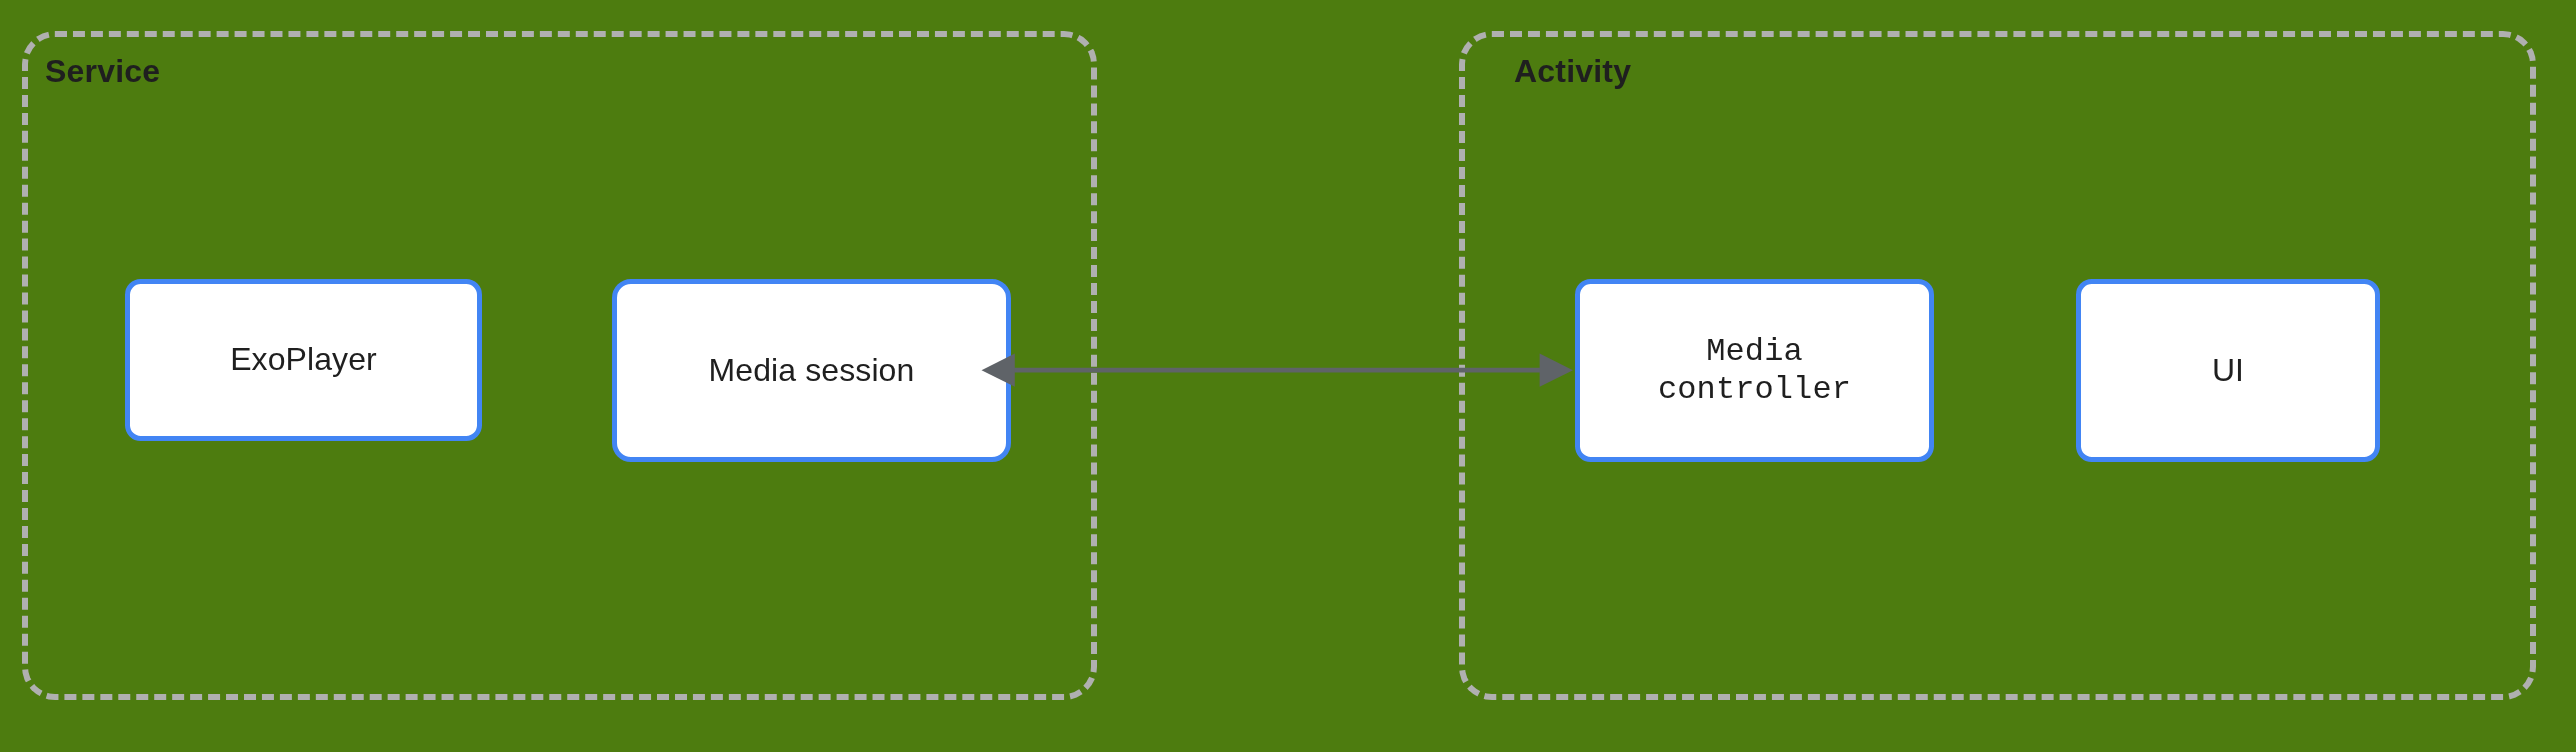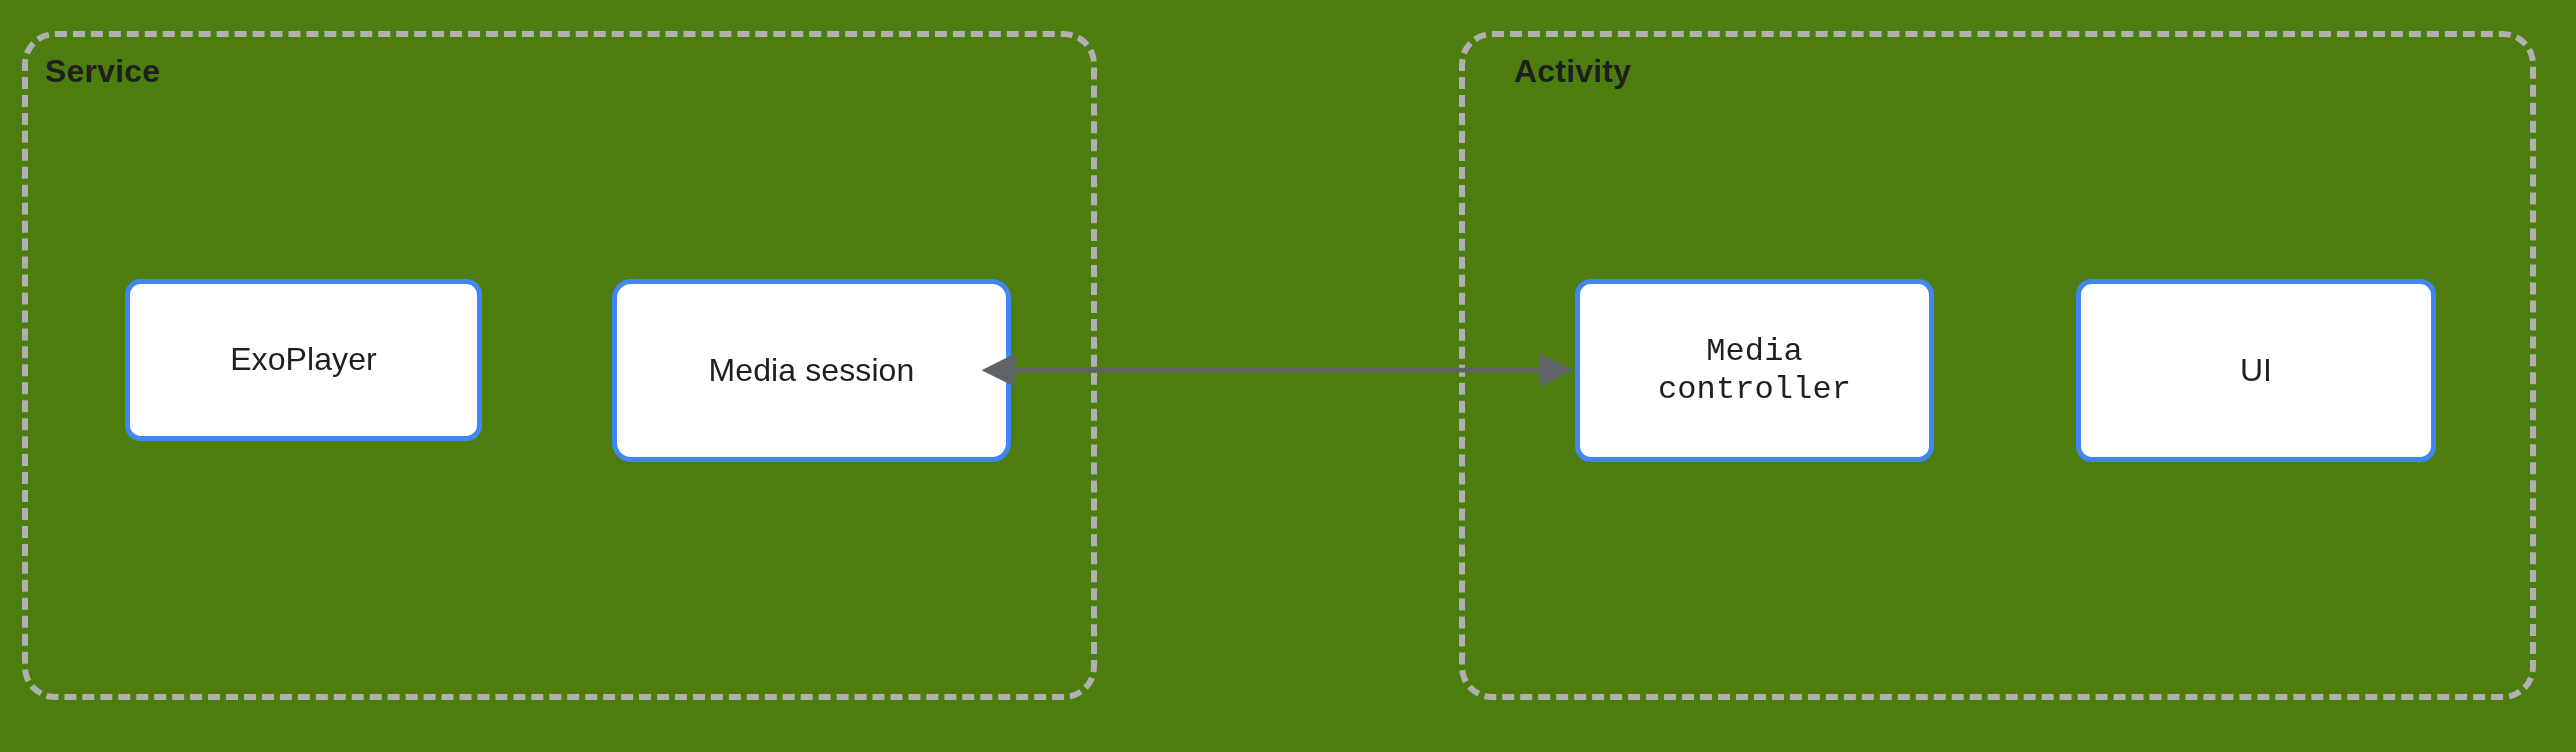--- a/index.html
+++ b/index.html
@@ -85,21 +85,21 @@
 
   <div class="node" style="left:612px; top:279px; width:399px; height:183px;border-radius:19px;">
     <span class="node-label">Media session</span>
   </div>
 
   <div class="node" style="left:1575px; top:279px; width:359px; height:183px;font-family:Liberation Mono, monospace;">
     <span class="node-label">Media
 controller</span>
   </div>
 
-  <div class="node" style="left:2076px; top:279px; width:360px; height:183px;">
+  <div class="node" style="left:2076px; top:279px; width:304px; height:183px;">
     <span class="node-label">UI</span>
   </div>
 
   <svg class="connector" viewBox="0 0 2630 768" width="2576" height="752">
     <g>
       <line x1="1032" y1="378" x2="1576" y2="378" stroke="#5f6368" stroke-width="5"></line>
       <polygon points="1002,378 1036,361 1036,395" fill="#5f6368"></polygon>
       <polygon points="1606,378 1572,361 1572,395" fill="#5f6368"></polygon>
     </g>
   </svg>

